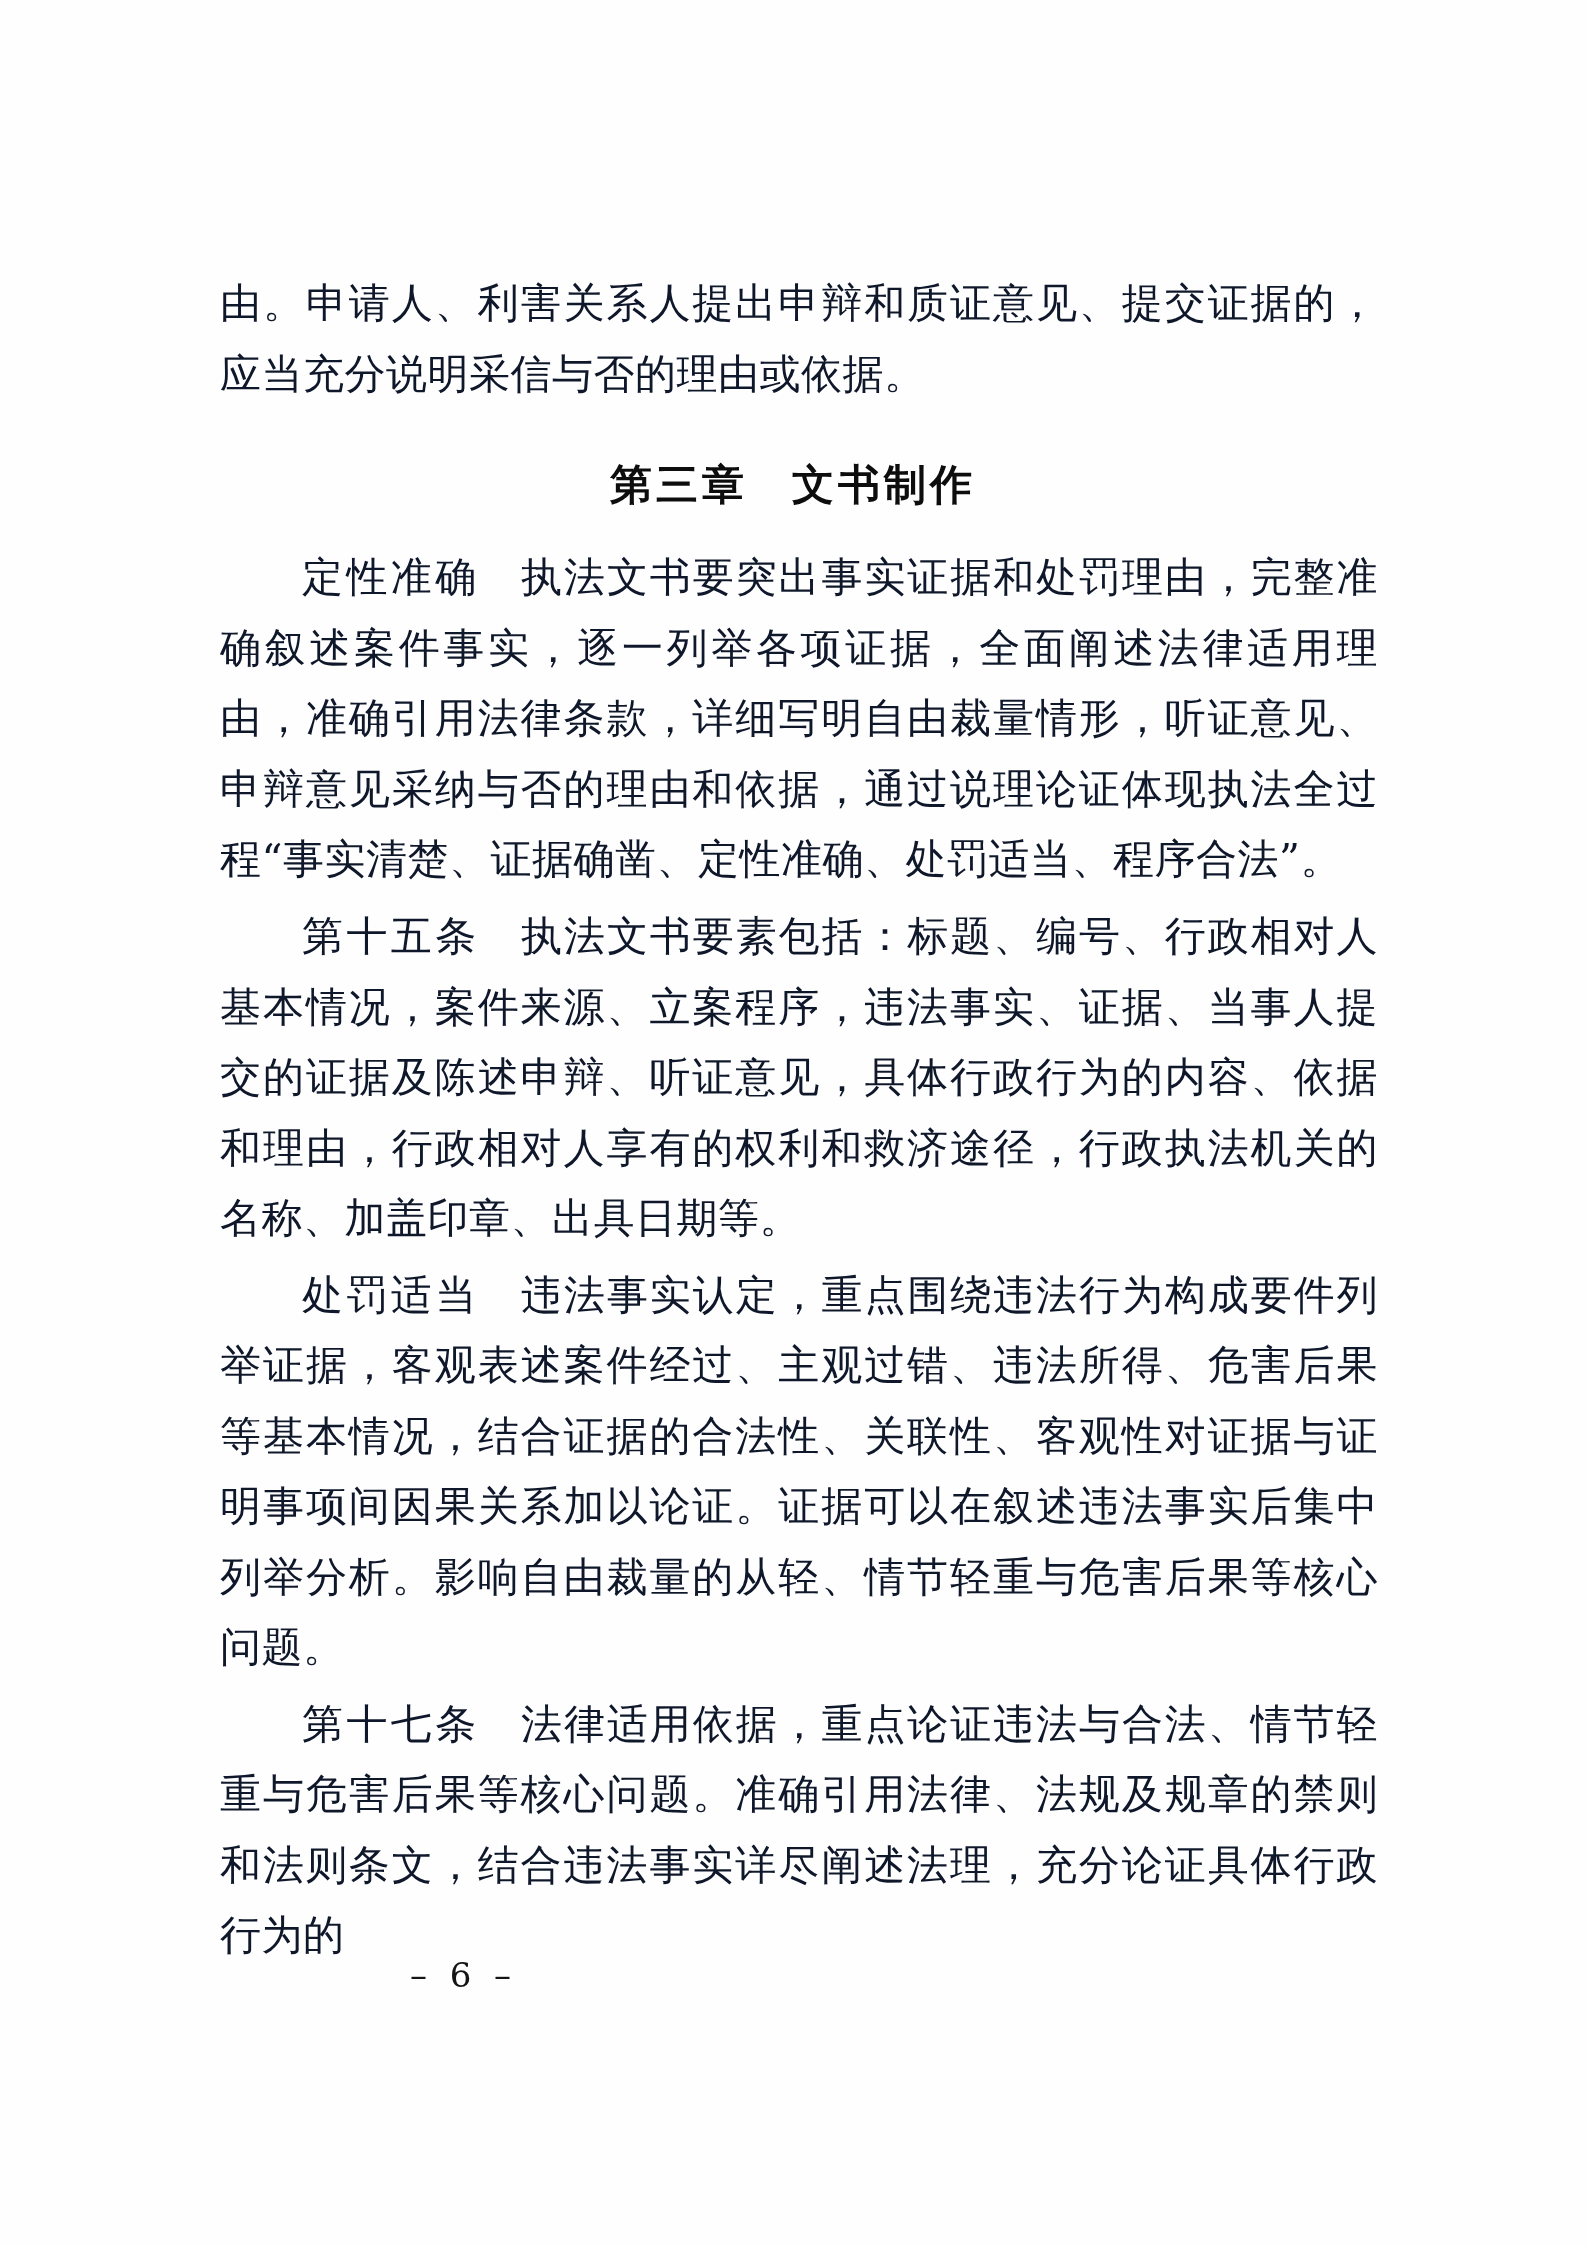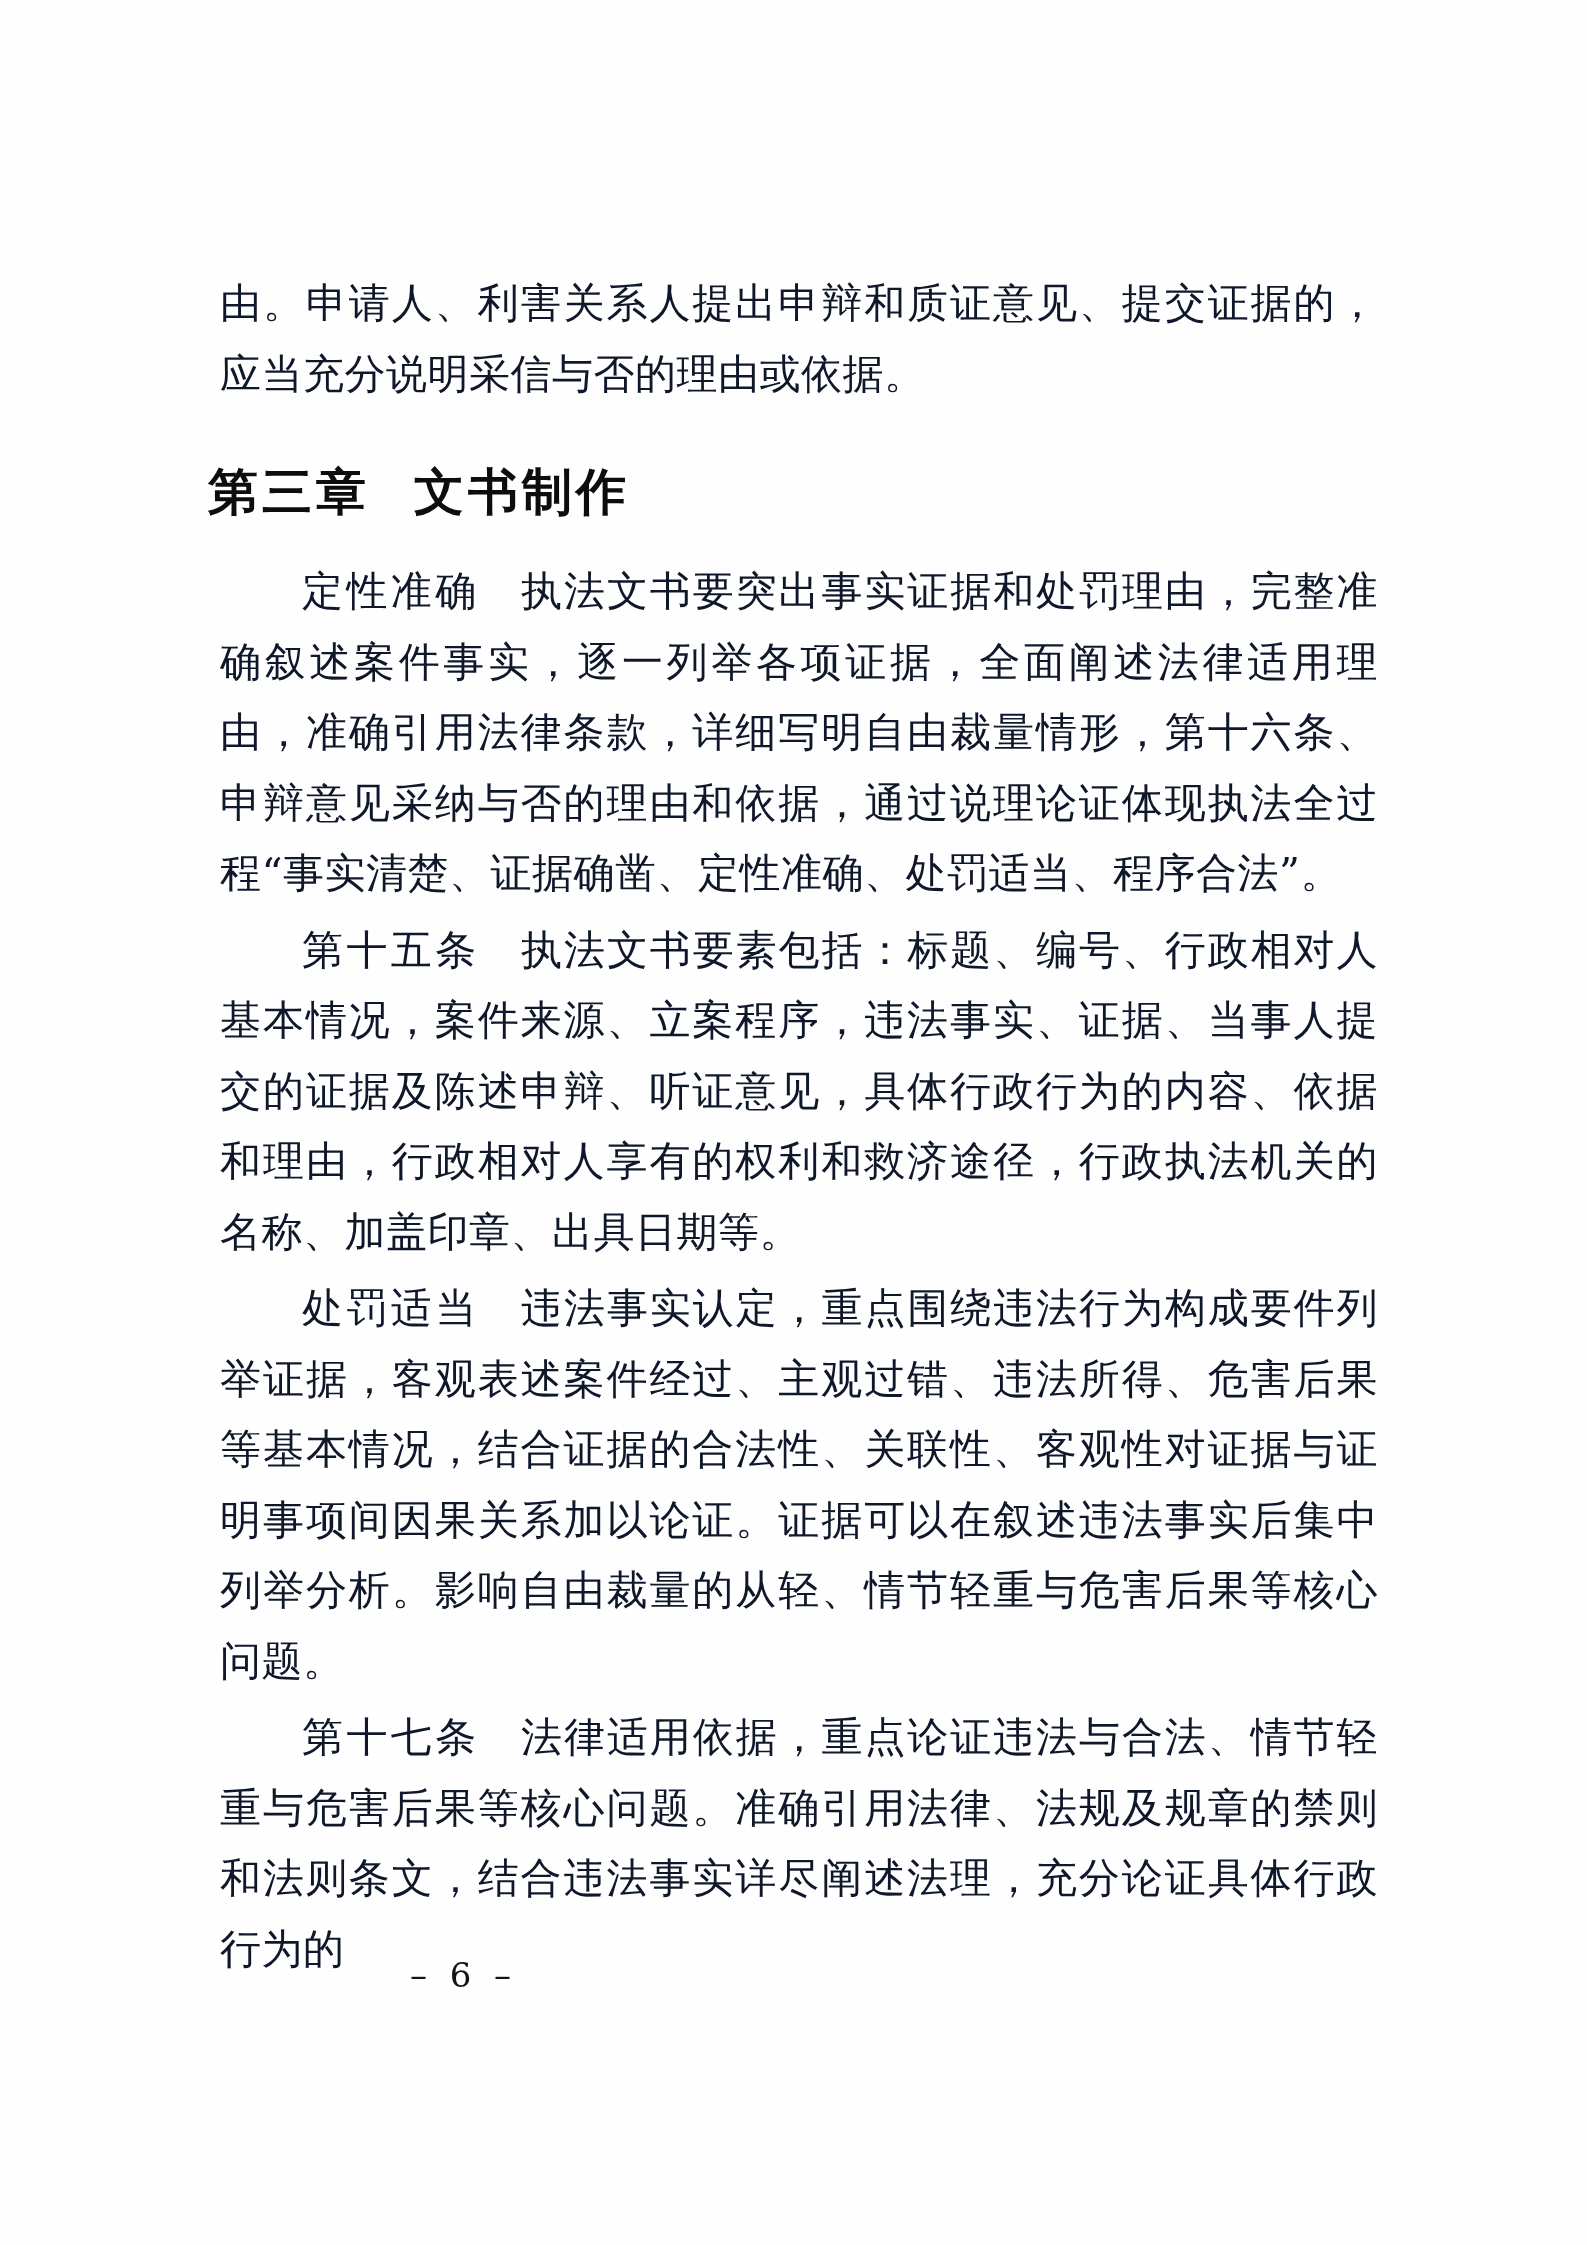--- a/index.html
+++ b/index.html
@@ -36,23 +36,23 @@
     text-align: justify;
     text-justify: inter-ideograph;
     margin: 0 0 6px 12px;
     font-family: "DejaVu Serif", serif;
     color: #0f172a;
   }
   .para.indent {
     text-indent: 82px;
   }
   .chapter-title {
-    font-size: 50px;
+    font-size: 42px;
     line-height: 1.7;
-    text-align: left;
+    text-align: center;
     margin: 40px 0 22px 0;
     font-weight: bold;
     letter-spacing: 4px;
     color: #0d0d0d;
   }
   .chapter-title .gap {
     display: inline-block;
     width: 44px;
   }
   .art-label {
@@ -85,21 +85,21 @@
 
   <div class="content">
 
     <p class="para">由。申请人、利害关系人提出申辩和质证意见、提交证据的，应当充分说明采信与否的理由或依据。</p>
 
     <div class="chapter-title">
       <span>第三章</span><span class="gap"></span><span>文书制作</span>
     </div>
 
     <p class="para indent">
-      <span class="art-label">定性准确</span><span class="art-gap"></span><span>执法文书要突出事实证据和处罚理由，完整准确叙述案件事实，逐一列举各项证据，全面阐述法律适用理由，准确引用法律条款，详细写明自由裁量情形，第十六条、申辩意见采纳与否的理由和依据，通过说理论证体现执法全过程“事实清楚、证据确凿、定性准确、处罚适当、程序合法”。</span>
+      <span class="art-label">定性准确</span><span class="art-gap"></span><span>执法文书要突出事实证据和处罚理由，完整准确叙述案件事实，逐一列举各项证据，全面阐述法律适用理由，准确引用法律条款，详细写明自由裁量情形，听证意见、申辩意见采纳与否的理由和依据，通过说理论证体现执法全过程“事实清楚、证据确凿、定性准确、处罚适当、程序合法”。</span>
     </p>
 
     <p class="para indent">
       <span class="art-label">第十五条</span><span class="art-gap"></span><span>执法文书要素包括：标题、编号、行政相对人基本情况，案件来源、立案程序，违法事实、证据、当事人提交的证据及陈述申辩、听证意见，具体行政行为的内容、依据和理由，行政相对人享有的权利和救济途径，行政执法机关的名称、加盖印章、出具日期等。</span>
     </p>
 
     <p class="para indent">
       <span class="art-label">处罚适当</span><span class="art-gap"></span><span>违法事实认定，重点围绕违法行为构成要件列举证据，客观表述案件经过、主观过错、违法所得、危害后果等基本情况，结合证据的合法性、关联性、客观性对证据与证明事项间因果关系加以论证。证据可以在叙述违法事实后集中列举分析。影响自由裁量的从轻、情节轻重与危害后果等核心问题。</span>
     </p>
 

